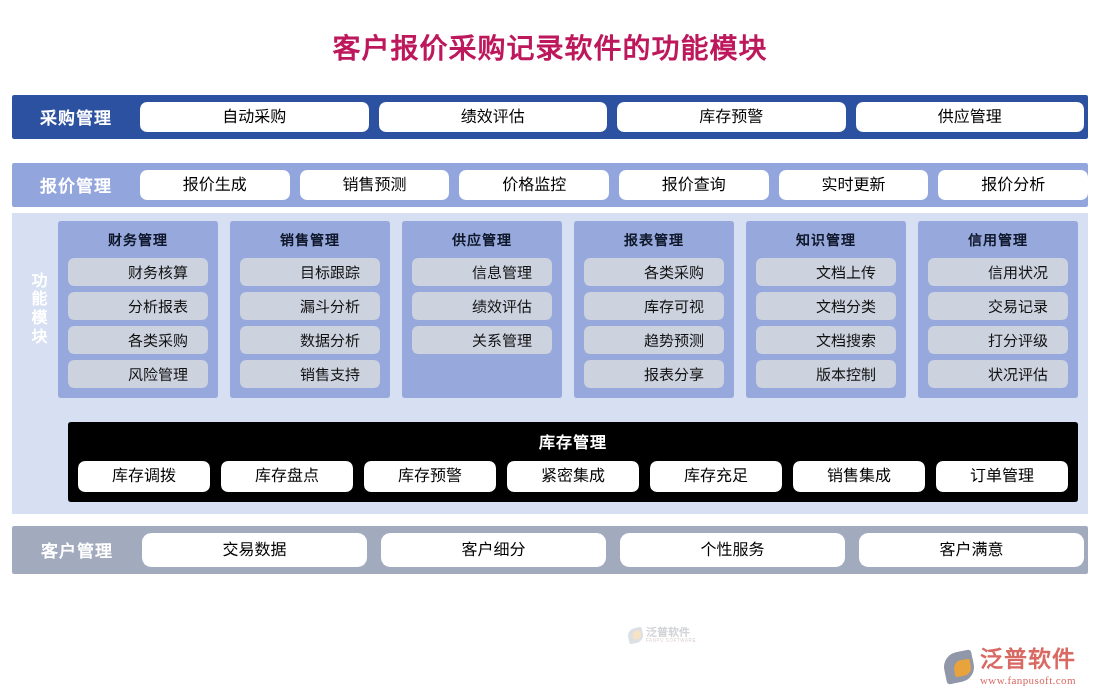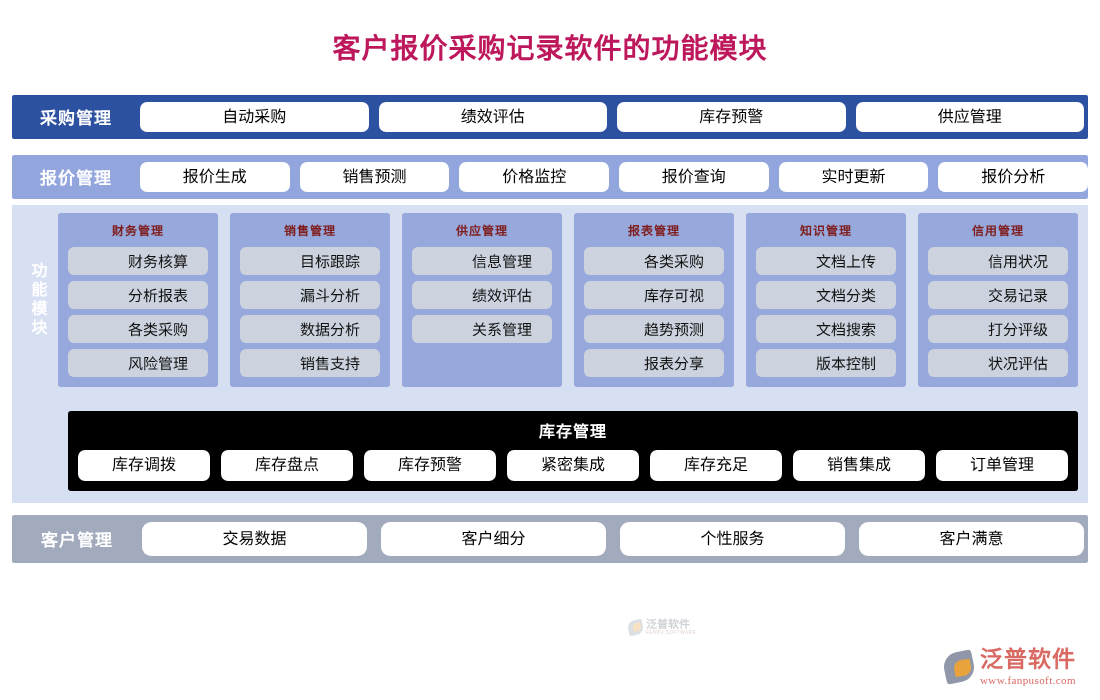--- a/index.html
+++ b/index.html
@@ -67,21 +67,21 @@
     border-radius: 2px;
   }
   #row-purchase .bar-label { width: 128px; }
   #row-purchase .pill-wrap { padding-right: 4px; gap: 10px; }
   #row-purchase .pill-white { height: 30px; flex: 1 1 0; }
 
   
   #row-quote {
     background: #92a5dd;
     height: 44px;
-    margin-top: 16px;
+    margin-top: 24px;
     border-radius: 2px;
   }
   #row-quote .bar-label { width: 128px; }
   #row-quote .pill-wrap { gap: 10px; }
   #row-quote .pill-white { height: 30px; flex: 1 1 0; }
 
   
   #panel-function {
     margin: 6px 12px 0 12px;
     background: #d7dff2;
@@ -114,23 +114,23 @@
   .fn-col {
     flex: 1 1 0;
     background: #97a9dc;
     border-radius: 3px;
     padding: 8px 10px 10px 10px;
     box-sizing: border-box;
     display: flex;
     flex-direction: column;
   }
   .fn-col-title {
-    color: #7f1d1d;
-    font-weight: bold;
-    font-size: 12px;
+    color: #0f172a;
+    font-weight: bold;
+    font-size: 14px;
     text-align: center;
     margin-bottom: 9px;
     letter-spacing: 1px;
   }
   .fn-item {
     background: #ccd2de;
     border-radius: 6px;
     height: 28px;
     margin-bottom: 6px;
     display: flex;

